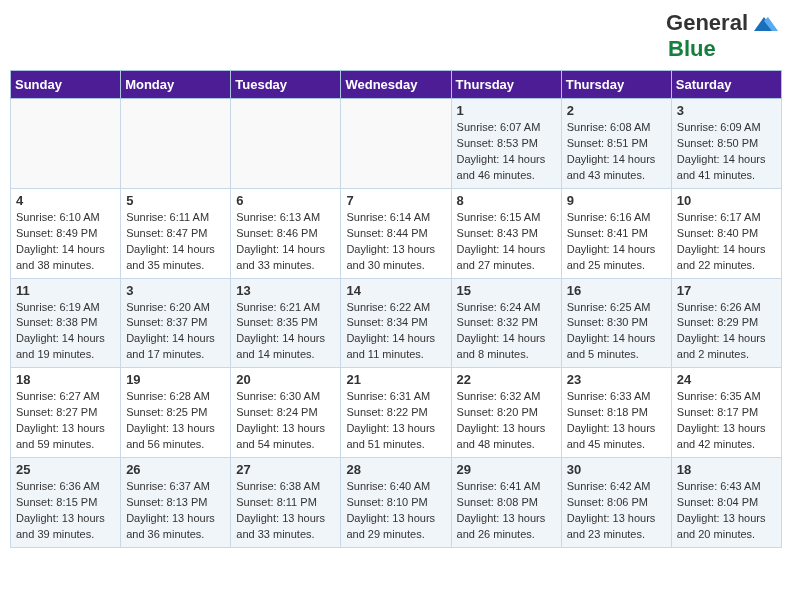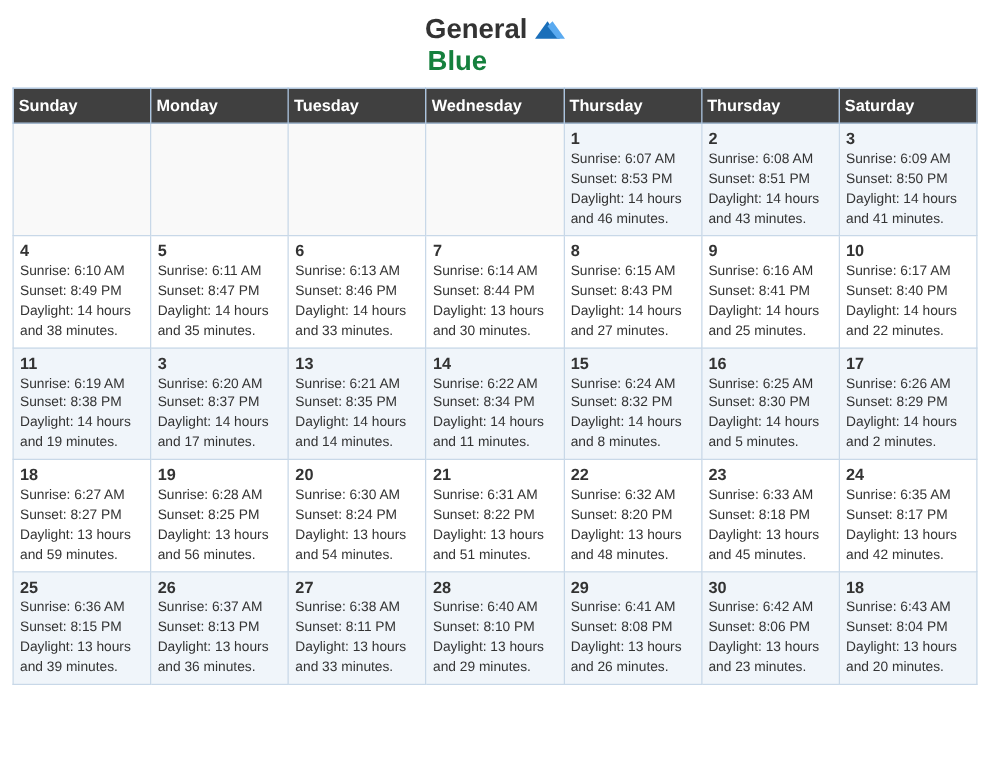--- a/index.html
+++ b/index.html
@@ -5,21 +5,21 @@
     * { box-sizing: border-box; margin: 0; padding: 0; }
     body {
       font-family: Arial, sans-serif;
       background: #fff;
       width: 792px;
       min-height: 612px;
       padding: 10px;
     }
     .header {
       display: flex;
-      justify-content: center;
+      justify-content: flex-end;
       align-items: flex-start;
       margin-bottom: 8px;
       padding: 0 4px;
     }
     .logo {
       display: flex;
       flex-direction: column;
       align-items: flex-start;
     }
     .logo-row {
@@ -39,21 +39,21 @@
     .location-title {
       font-size: 16px;
       color: #444;
     }
     table {
       width: 100%;
       border-collapse: collapse;
       table-layout: fixed;
     }
     thead tr th {
-      background-color: #404040;
+      background-color: #4c1d95;
       color: #fff;
       font-size: 13px;
       font-weight: bold;
       padding: 6px 4px;
       text-align: left;
       border: 1px solid #aac4e0;
     }
     tbody tr td {
       vertical-align: top;
       border: 1px solid #c8d8e8;

